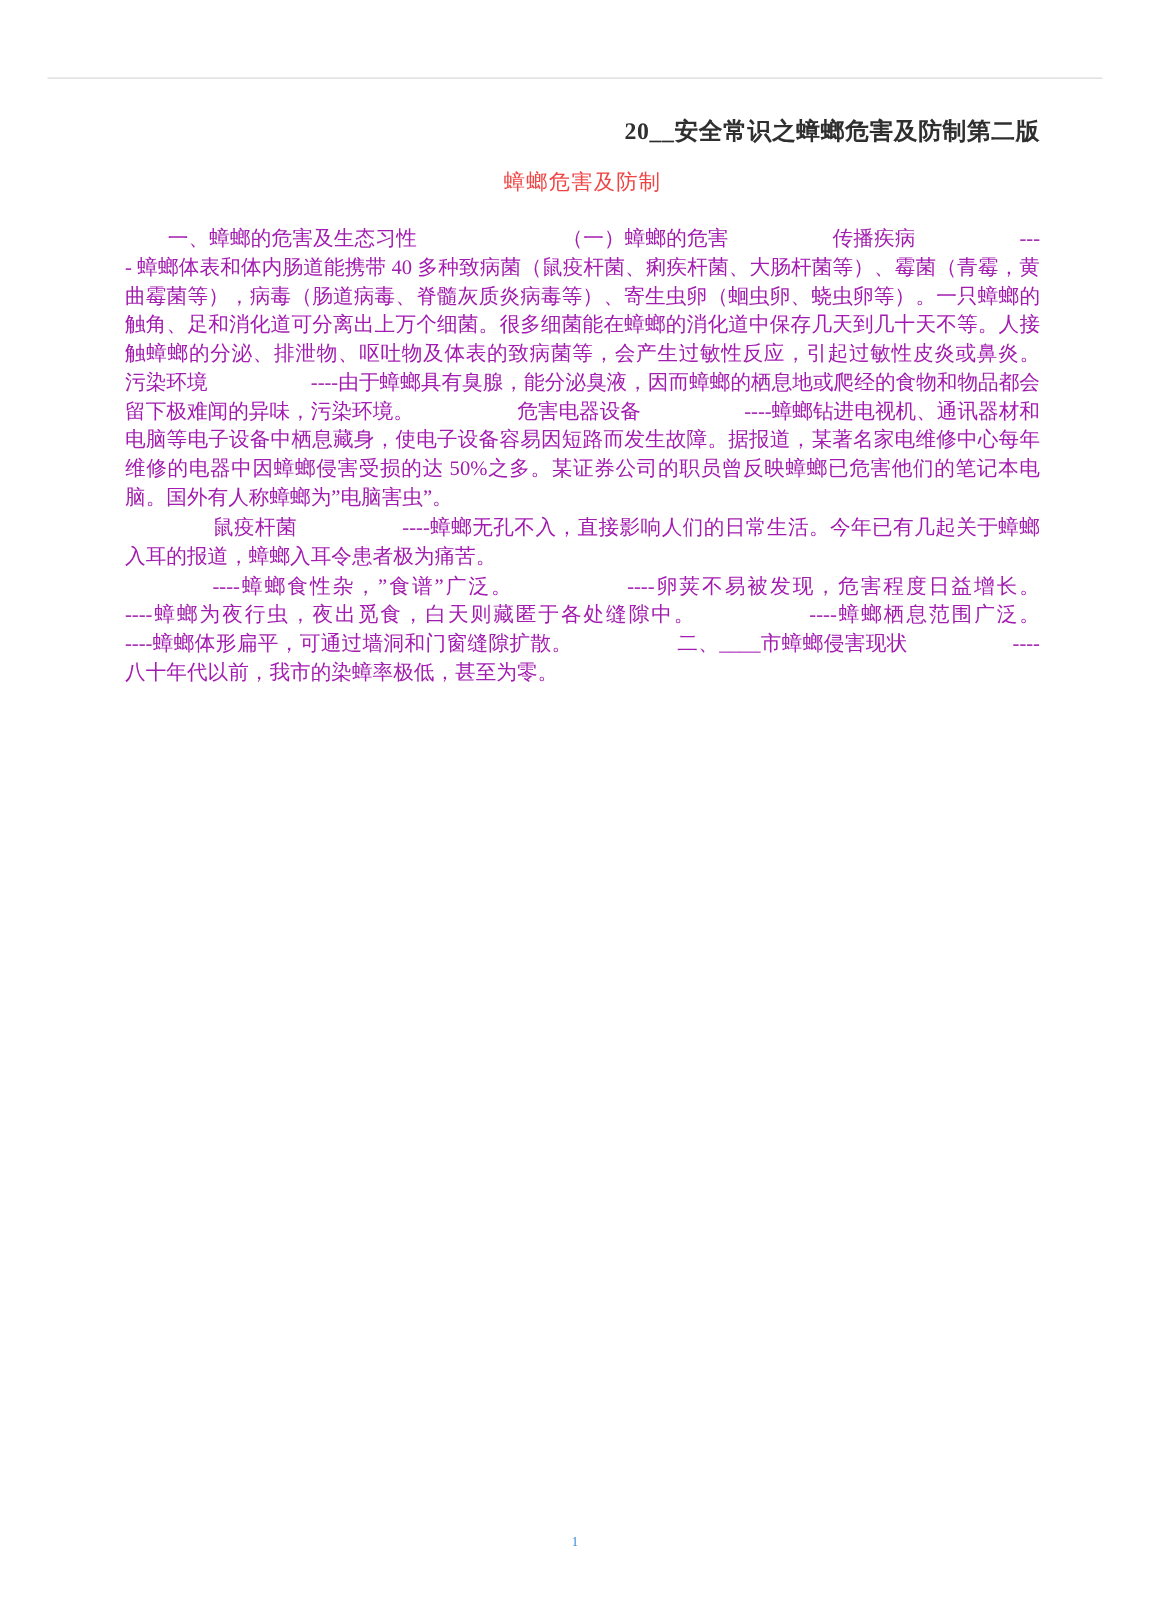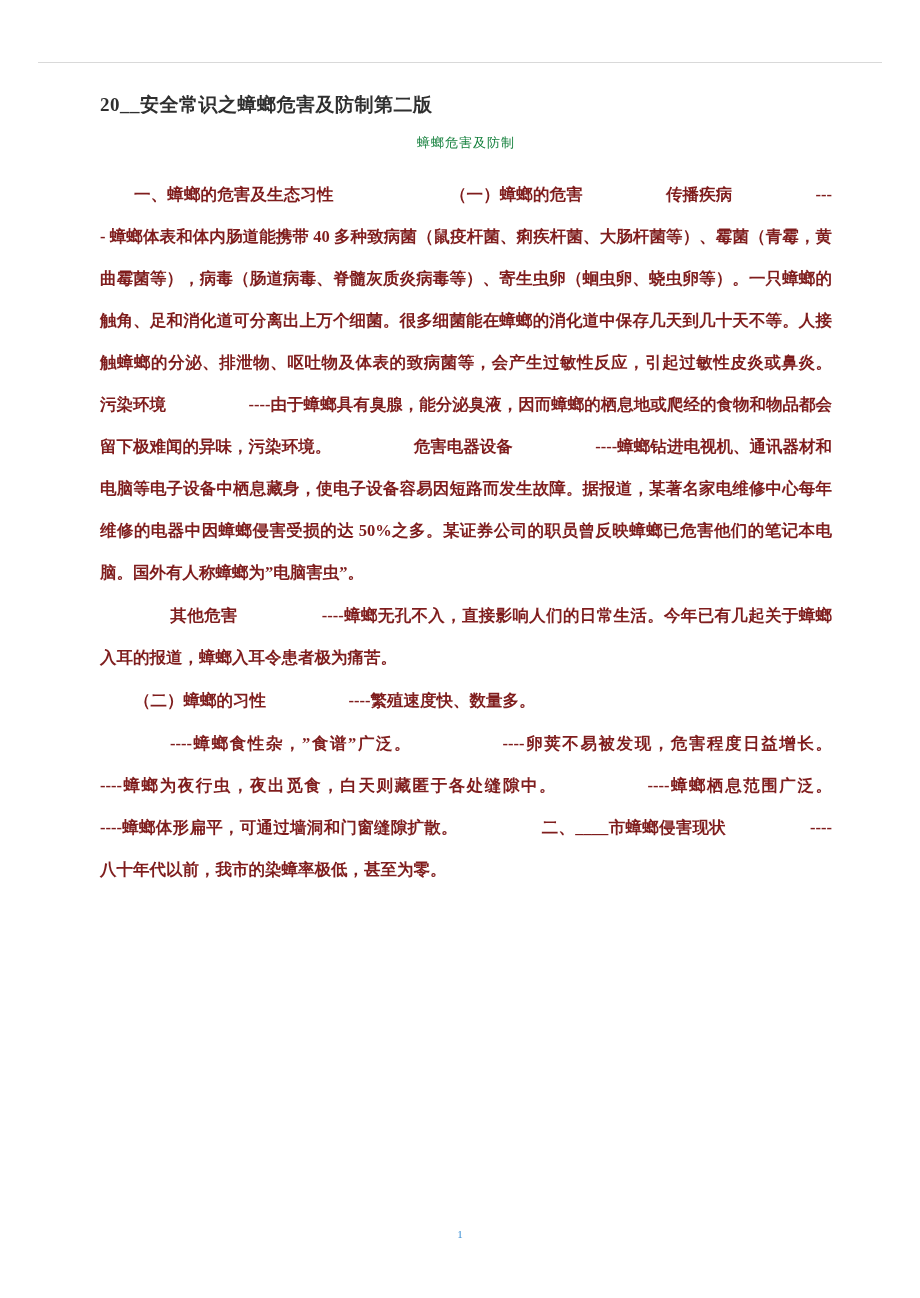--- a/index.html
+++ b/index.html
@@ -29,45 +29,44 @@
     height: 1px;
     background: #d9d9d9;
   }
   .content {
     position: absolute;
     left: 100px;
     right: 88px;
     top: 92px;
   }
   .doc-title {
-    text-align: left;
+    text-align: right;
     font-size: 19px;
     font-weight: bold;
     color: #2f2f2f;
     letter-spacing: 0.5px;
     margin: 0 0 16px 0;
     font-family: "Liberation Serif", "DejaVu Serif", serif;
   }
   .doc-subtitle {
     text-align: center;
-    font-size: 13px;
-    color: #15803d;
+    font-size: 17px;
+    color: #ef4444;
     margin: 12px 0 22px 0;
     letter-spacing: 1px;
   }
   p.body-text {
     margin: 0 0 1px 0;
     font-size: 16.5px;
-    line-height: 42px;
-    color: #7f1d1d;
+    line-height: 23px;
+    color: #a21caf;
     text-align: justify;
     text-justify: inter-ideograph;
     text-indent: 0;
     word-break: break-all;
-    font-weight: bold;
   }
   .indent {
     display: inline-block;
     width: 34px;
   }
   .indent-lg {
     display: inline-block;
     width: 70px;
   }
   .page-number {
@@ -92,26 +91,23 @@
 
     <h1 class="doc-title">20__安全常识之蟑螂危害及防制第二版</h1>
 
     <div class="doc-subtitle">蟑螂危害及防制</div>
 
     <p class="body-text">
       <span class="indent"></span><span>一、蟑螂的危害及生态习性　　　　　　　（一）蟑螂的危害　　　　　传播疾病　　　　　---- 蟑螂体表和体内肠道能携带 40 多种致病菌（鼠疫杆菌、痢疾杆菌、大肠杆菌等）、霉菌（青霉，黄曲霉菌等），病毒（肠道病毒、脊髓灰质炎病毒等）、寄生虫卵（蛔虫卵、蛲虫卵等）。一只蟑螂的触角、足和消化道可分离出上万个细菌。很多细菌能在蟑螂的消化道中保存几天到几十天不等。人接触蟑螂的分泌、排泄物、呕吐物及体表的致病菌等，会产生过敏性反应，引起过敏性皮炎或鼻炎。　　　　　污染环境　　　　　----由于蟑螂具有臭腺，能分泌臭液，因而蟑螂的栖息地或爬经的食物和物品都会留下极难闻的异味，污染环境。　　　　　危害电器设备　　　　　----蟑螂钻进电视机、通讯器材和电脑等电子设备中栖息藏身，使电子设备容易因短路而发生故障。据报道，某著名家电维修中心每年维修的电器中因蟑螂侵害受损的达 50%之多。某证券公司的职员曾反映蟑螂已危害他们的笔记本电脑。国外有人称蟑螂为”电脑害虫”。</span>
     </p>
 
     <p class="body-text">
-      <span class="indent-lg"></span><span>其他危害　　　　　----蟑螂无孔不入，直接影响人们的日常生活。今年已有几起关于蟑螂入耳的报道，蟑螂入耳令患者极为痛苦。</span>
+      <span class="indent-lg"></span><span>鼠疫杆菌　　　　　----蟑螂无孔不入，直接影响人们的日常生活。今年已有几起关于蟑螂入耳的报道，蟑螂入耳令患者极为痛苦。</span>
     </p>
 
-    <p class="body-text">
-      <span class="indent"></span><span>（二）蟑螂的习性　　　　　----繁殖速度快、数量多。</span>
-    </p>
 
     <p class="body-text">
       <span class="indent-lg"></span><span>----蟑螂食性杂，”食谱”广泛。　　　　　----卵荚不易被发现，危害程度日益增长。　　　　　----蟑螂为夜行虫，夜出觅食，白天则藏匿于各处缝隙中。　　　　　----蟑螂栖息范围广泛。　　　　　----蟑螂体形扁平，可通过墙洞和门窗缝隙扩散。　　　　　二、____市蟑螂侵害现状　　　　　----八十年代以前，我市的染蟑率极低，甚至为零。</span>
     </p>
 
 
   </div>
 
   <div class="page-number">1</div>
 

